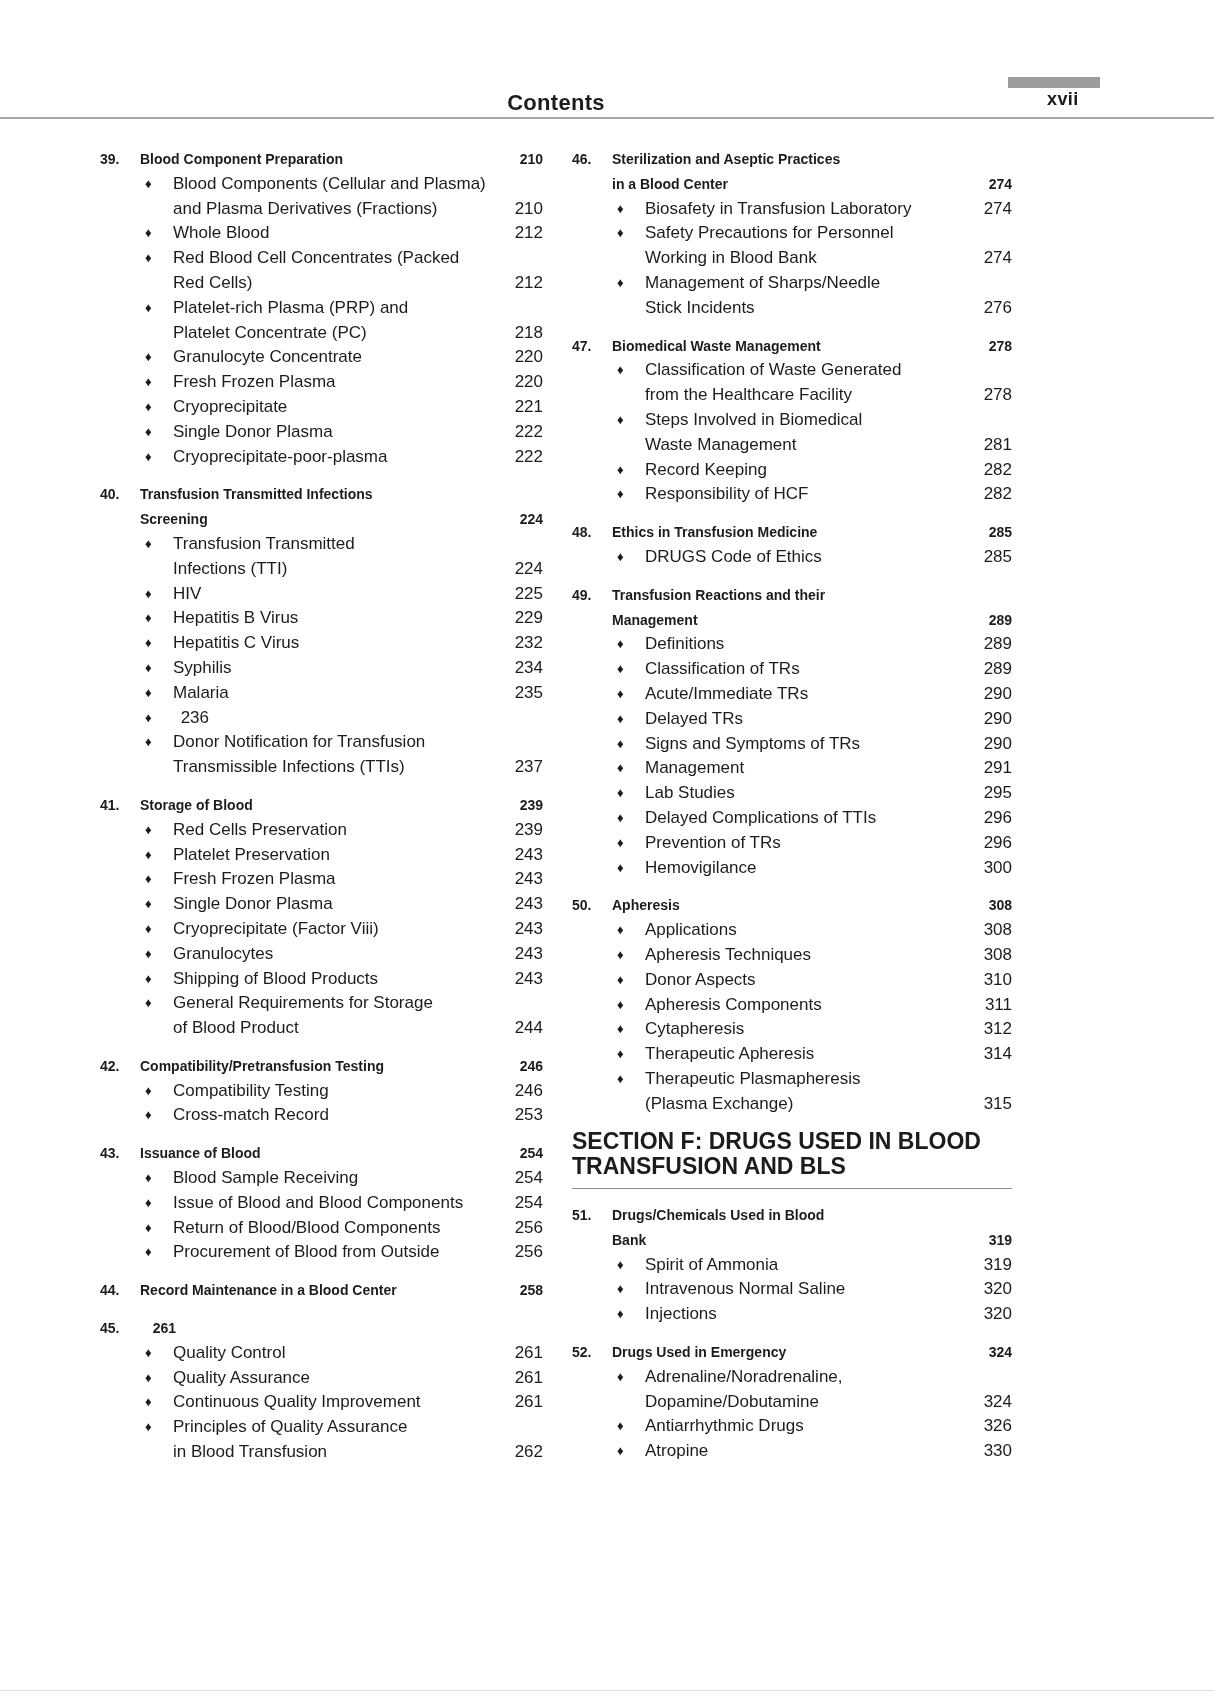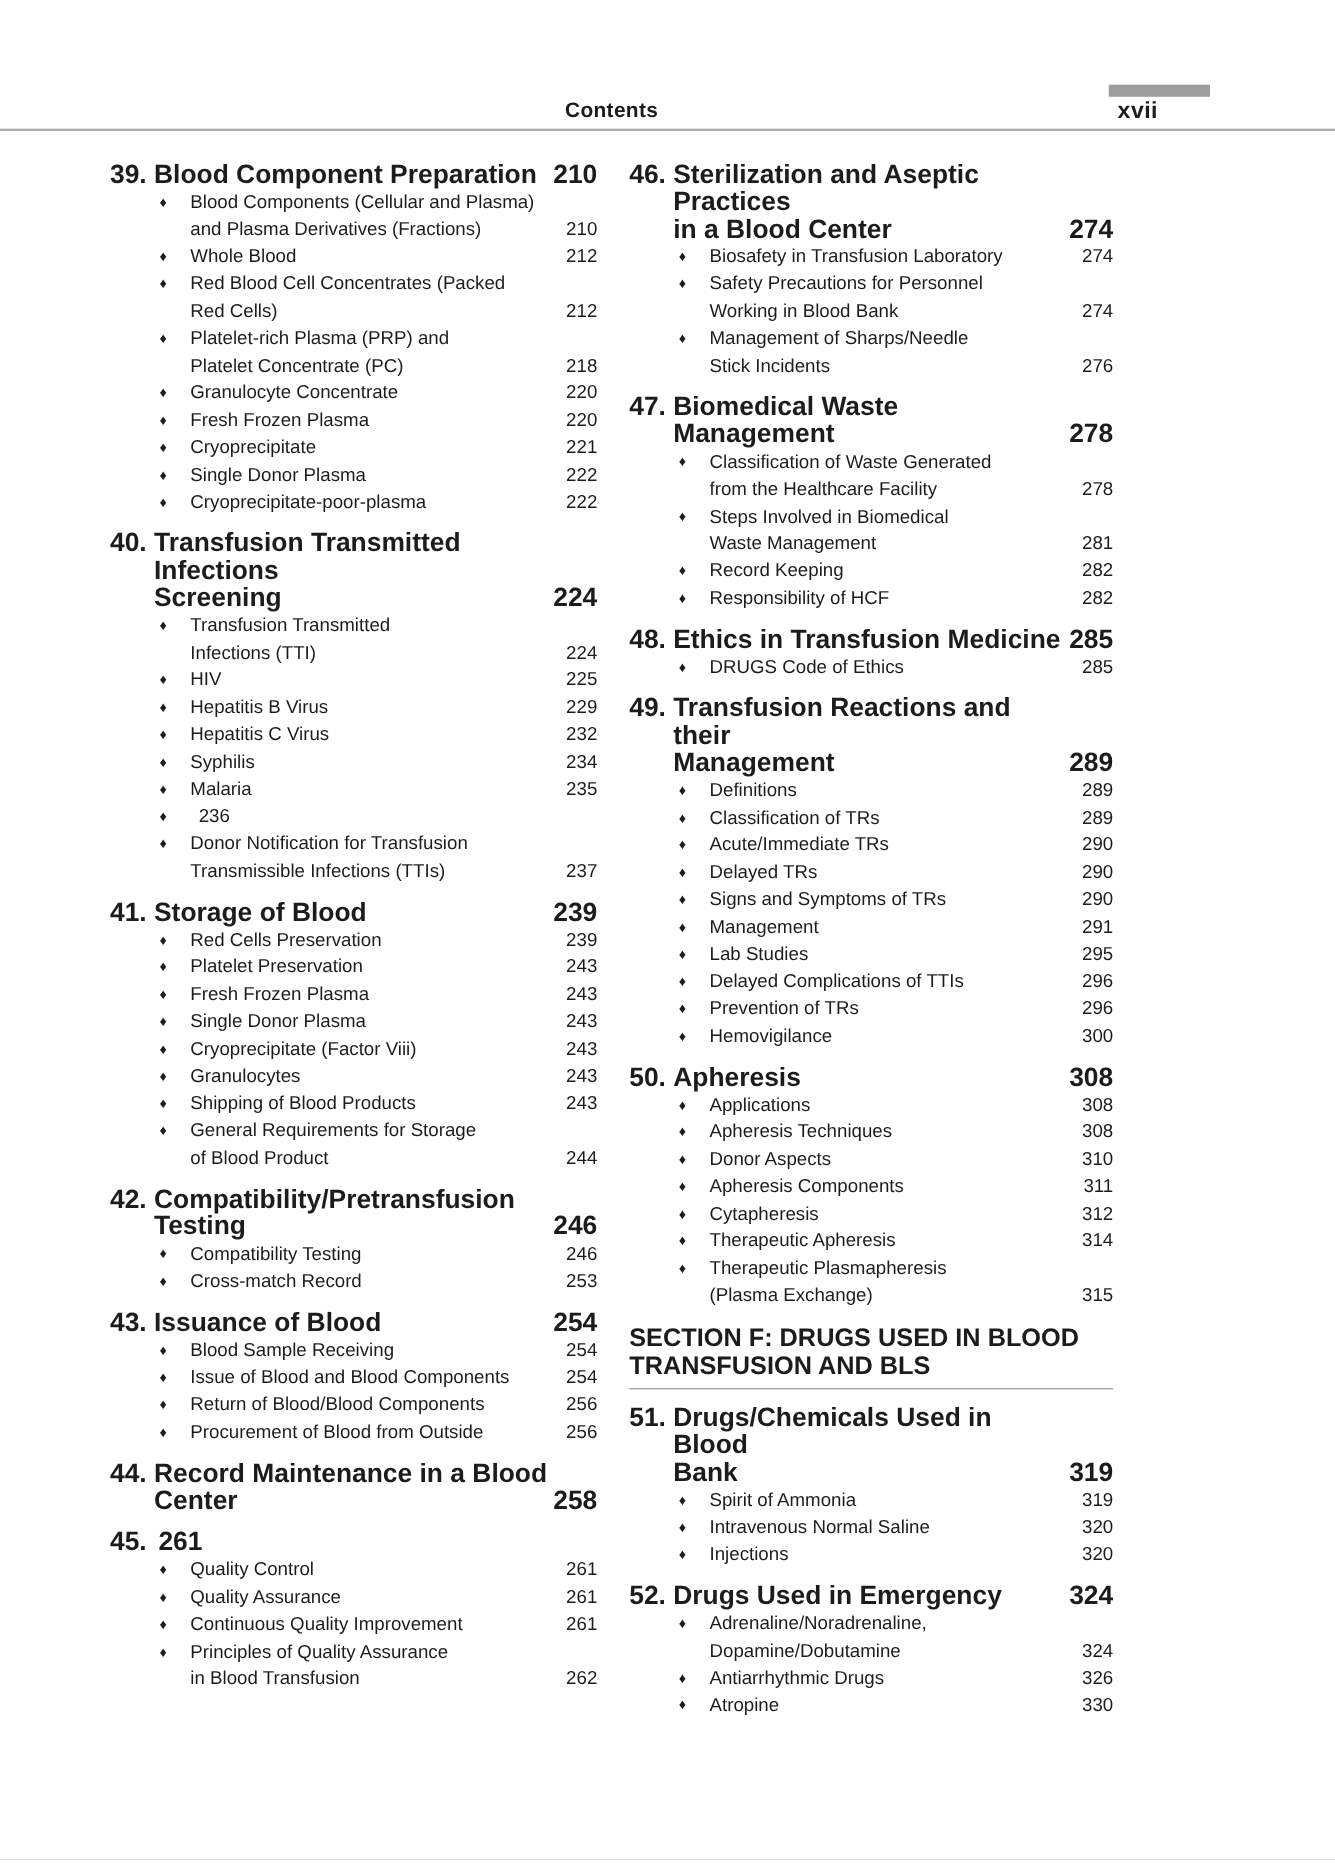--- a/index.html
+++ b/index.html
@@ -18,31 +18,31 @@
   }
 
   .corner-bar {
     position: absolute;
     top: 77px; left: 1008px;
     width: 92px; height: 11px;
     background: var(--corner_bar, #9c9c9c);
   }
   .page-label {
     position: absolute;
-    top: 89px; left: 1016px;
-    font-size: 21px;
+    top: 89px; left: 1047px;
+    font-size: 18px;
     font-weight: 700;
     letter-spacing: 0.4px;
   }
   .doc-title {
     position: absolute;
     top: 90px; left: 100px;
     width: 912px;
     text-align: center;
-    font-size: 19px;
+    font-size: 22px;
     font-weight: 700;
     letter-spacing: 0.3px;
   }
   .header-rule {
     position: absolute;
     top: 117px; left: 0;
     width: 1214px; height: 2px;
     background: var(--rule, #a8a8a8);
   }
 
@@ -63,21 +63,21 @@
     white-space: pre-line;
   }
   .entry .pg {
     align-self: flex-end;
     flex: 0 0 auto;
     margin-left: 4px;
     min-width: 32px;
     text-align: right;
   }
 
-  .head { font-size: 24px; font-weight: 700; line-height: 24.8px; }
+  .head { font-size: 14px; font-weight: 700; line-height: 24.8px; }
   .head .num { flex: 0 0 40px; }
 
   .item { font-size: 17px; line-height: 24.8px; padding-left: 45px; }
   .item .bullet { flex: 0 0 28px; font-size: 13px; line-height: 24.8px; }
 
   .section { margin-bottom: 14px; }
   .section-title {
     font-size: 23px;
     font-weight: 700;
     line-height: 24.8px;

